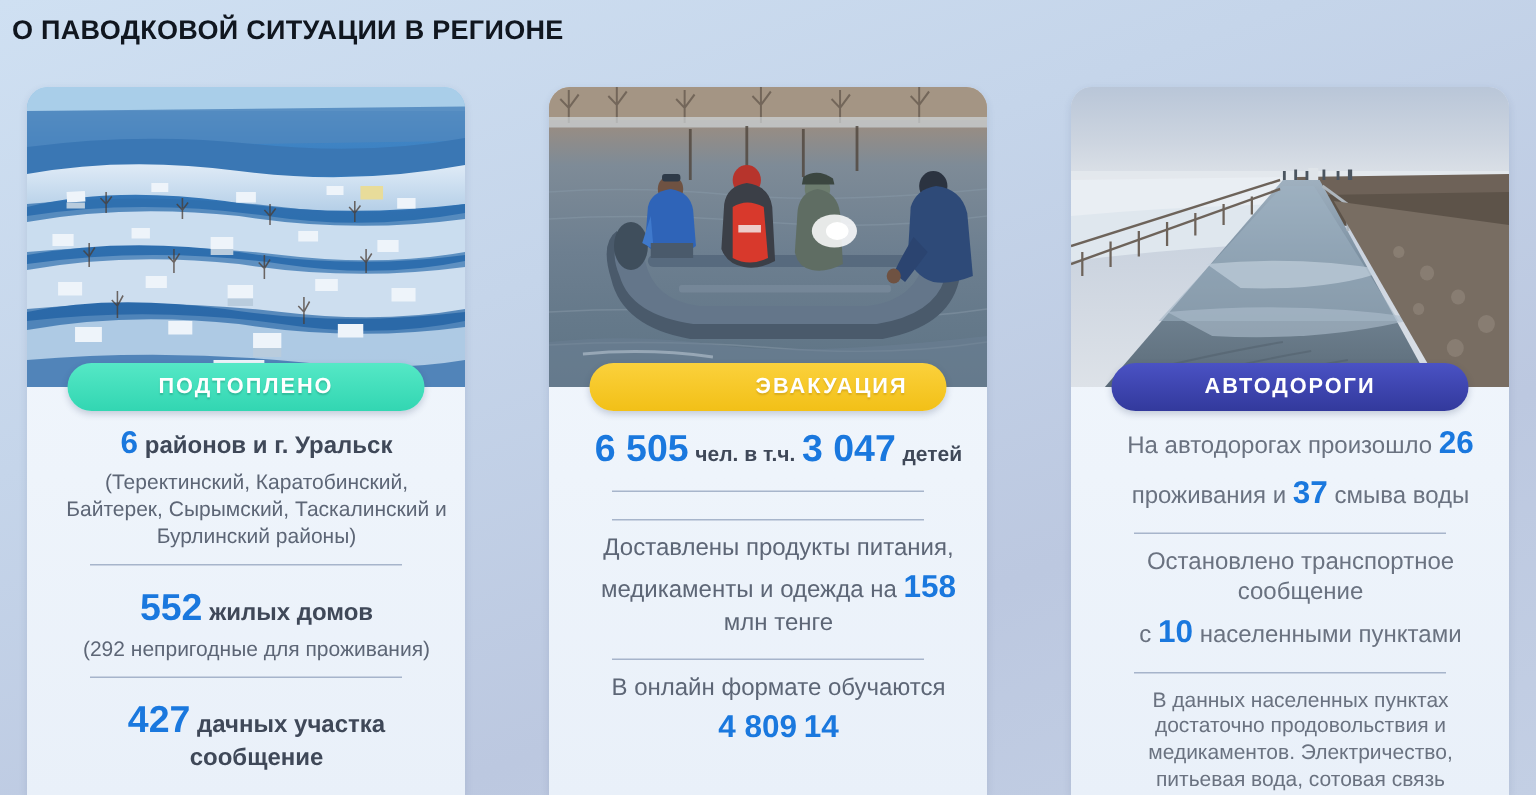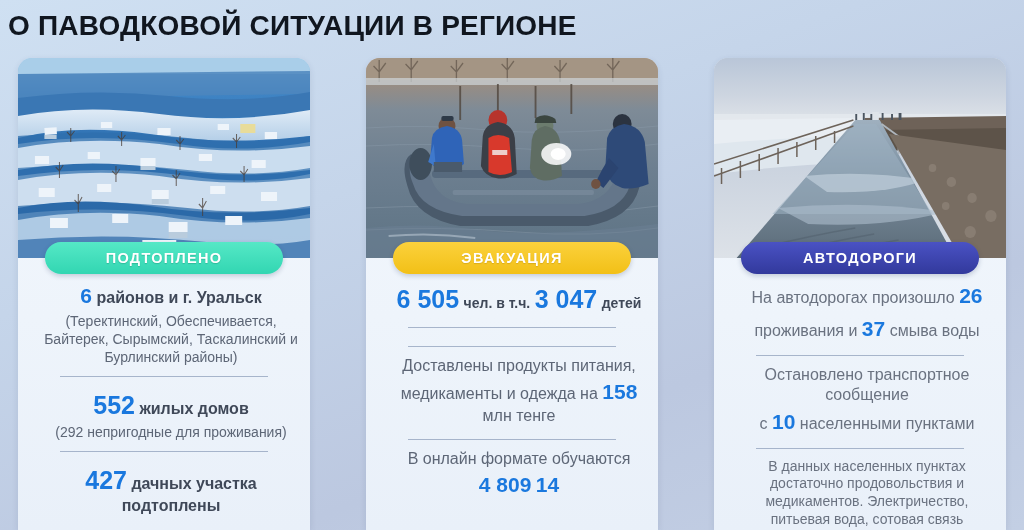--- a/index.html
+++ b/index.html
@@ -16,21 +16,21 @@
   }
   .slide {
     position: absolute;
     inset: 0;
   }
   
   .slide-title {
     position: absolute;
     left: 8px;
     top: 10px;
-    font-size: 28px;
+    font-size: 18px;
     font-weight: bold;
     letter-spacing: 0.2px;
     color: #10161f;
     white-space: nowrap;
   }
   
   .cards {
     position: absolute;
     left: 0;
     top: 58px;
@@ -71,21 +71,21 @@
     text-align: center;
     font-size: 14.5px;
     font-weight: bold;
     letter-spacing: 1.3px;
     color: #ffffff;
     white-space: nowrap;
     box-shadow: 0 2px 5px rgba(30, 50, 90, 0.22);
     z-index: 5;
   }
   .badge.mint   { background: linear-gradient(180deg, #55e8c6 0%, #32d6b2 100%); text-shadow: 0 1px 1px rgba(0,90,70,.25); }
-  .badge.yellow { background: linear-gradient(180deg, #fbd13c 0%, #f2c017 100%); text-shadow: 0 1px 1px rgba(140,100,0,.25); }
+  .badge.yellow { background: linear-gradient(180deg, #fbd13c 0%, #f2c017 100%); text-shadow: 0 1px 1px rgba(140,100,0,.25); text-align: right; }
   .badge.indigo { background: linear-gradient(180deg, #4a52c4 0%, #32399c 100%); }
 
   
   .body {
     position: absolute;
     left: 0;
     right: 0;
     top: 214px;
     bottom: 0;
     padding: 8px 12px 6px;
@@ -221,39 +221,39 @@
 
       <div class="badge mint">ПОДТОПЛЕНО</div>
 
       <div class="body">
 
         <div class="stat">
           <div class="pad-v">
             <span class="num s-lg">6</span>
             <span class="t-bold s-md">районов и г. Уральск</span>
           </div>
-          <div class="t-reg s-sm">(Теректинский, Обеспечивается, Байтерек, Сырымский, Таскалинский и Бурлинский районы)</div>
+          <div class="t-reg s-sm">(Теректинский, Каратобинский, Байтерек, Сырымский, Таскалинский и Бурлинский районы)</div>
         </div>
 
         <div class="divider"></div>
 
         <div class="stat">
           <div class="pad-v">
             <span class="num s-xl">552</span>
             <span class="t-bold s-md">жилых домов</span>
           </div>
           <div class="t-reg s-sm">(292 непригодные для проживания)</div>
         </div>
 
         <div class="divider"></div>
 
         <div class="stat">
           <div class="pad-v">
             <span class="num s-xl">427</span>
-            <span class="t-bold s-md">дачных участка подтоплены</span>
+            <span class="t-bold s-md">дачных участка сообщение</span>
           </div>
         </div>
 
         <div class="spacer"></div>
       </div>
     </div>
 
     <div class="card">
 
       <div class="photo">

